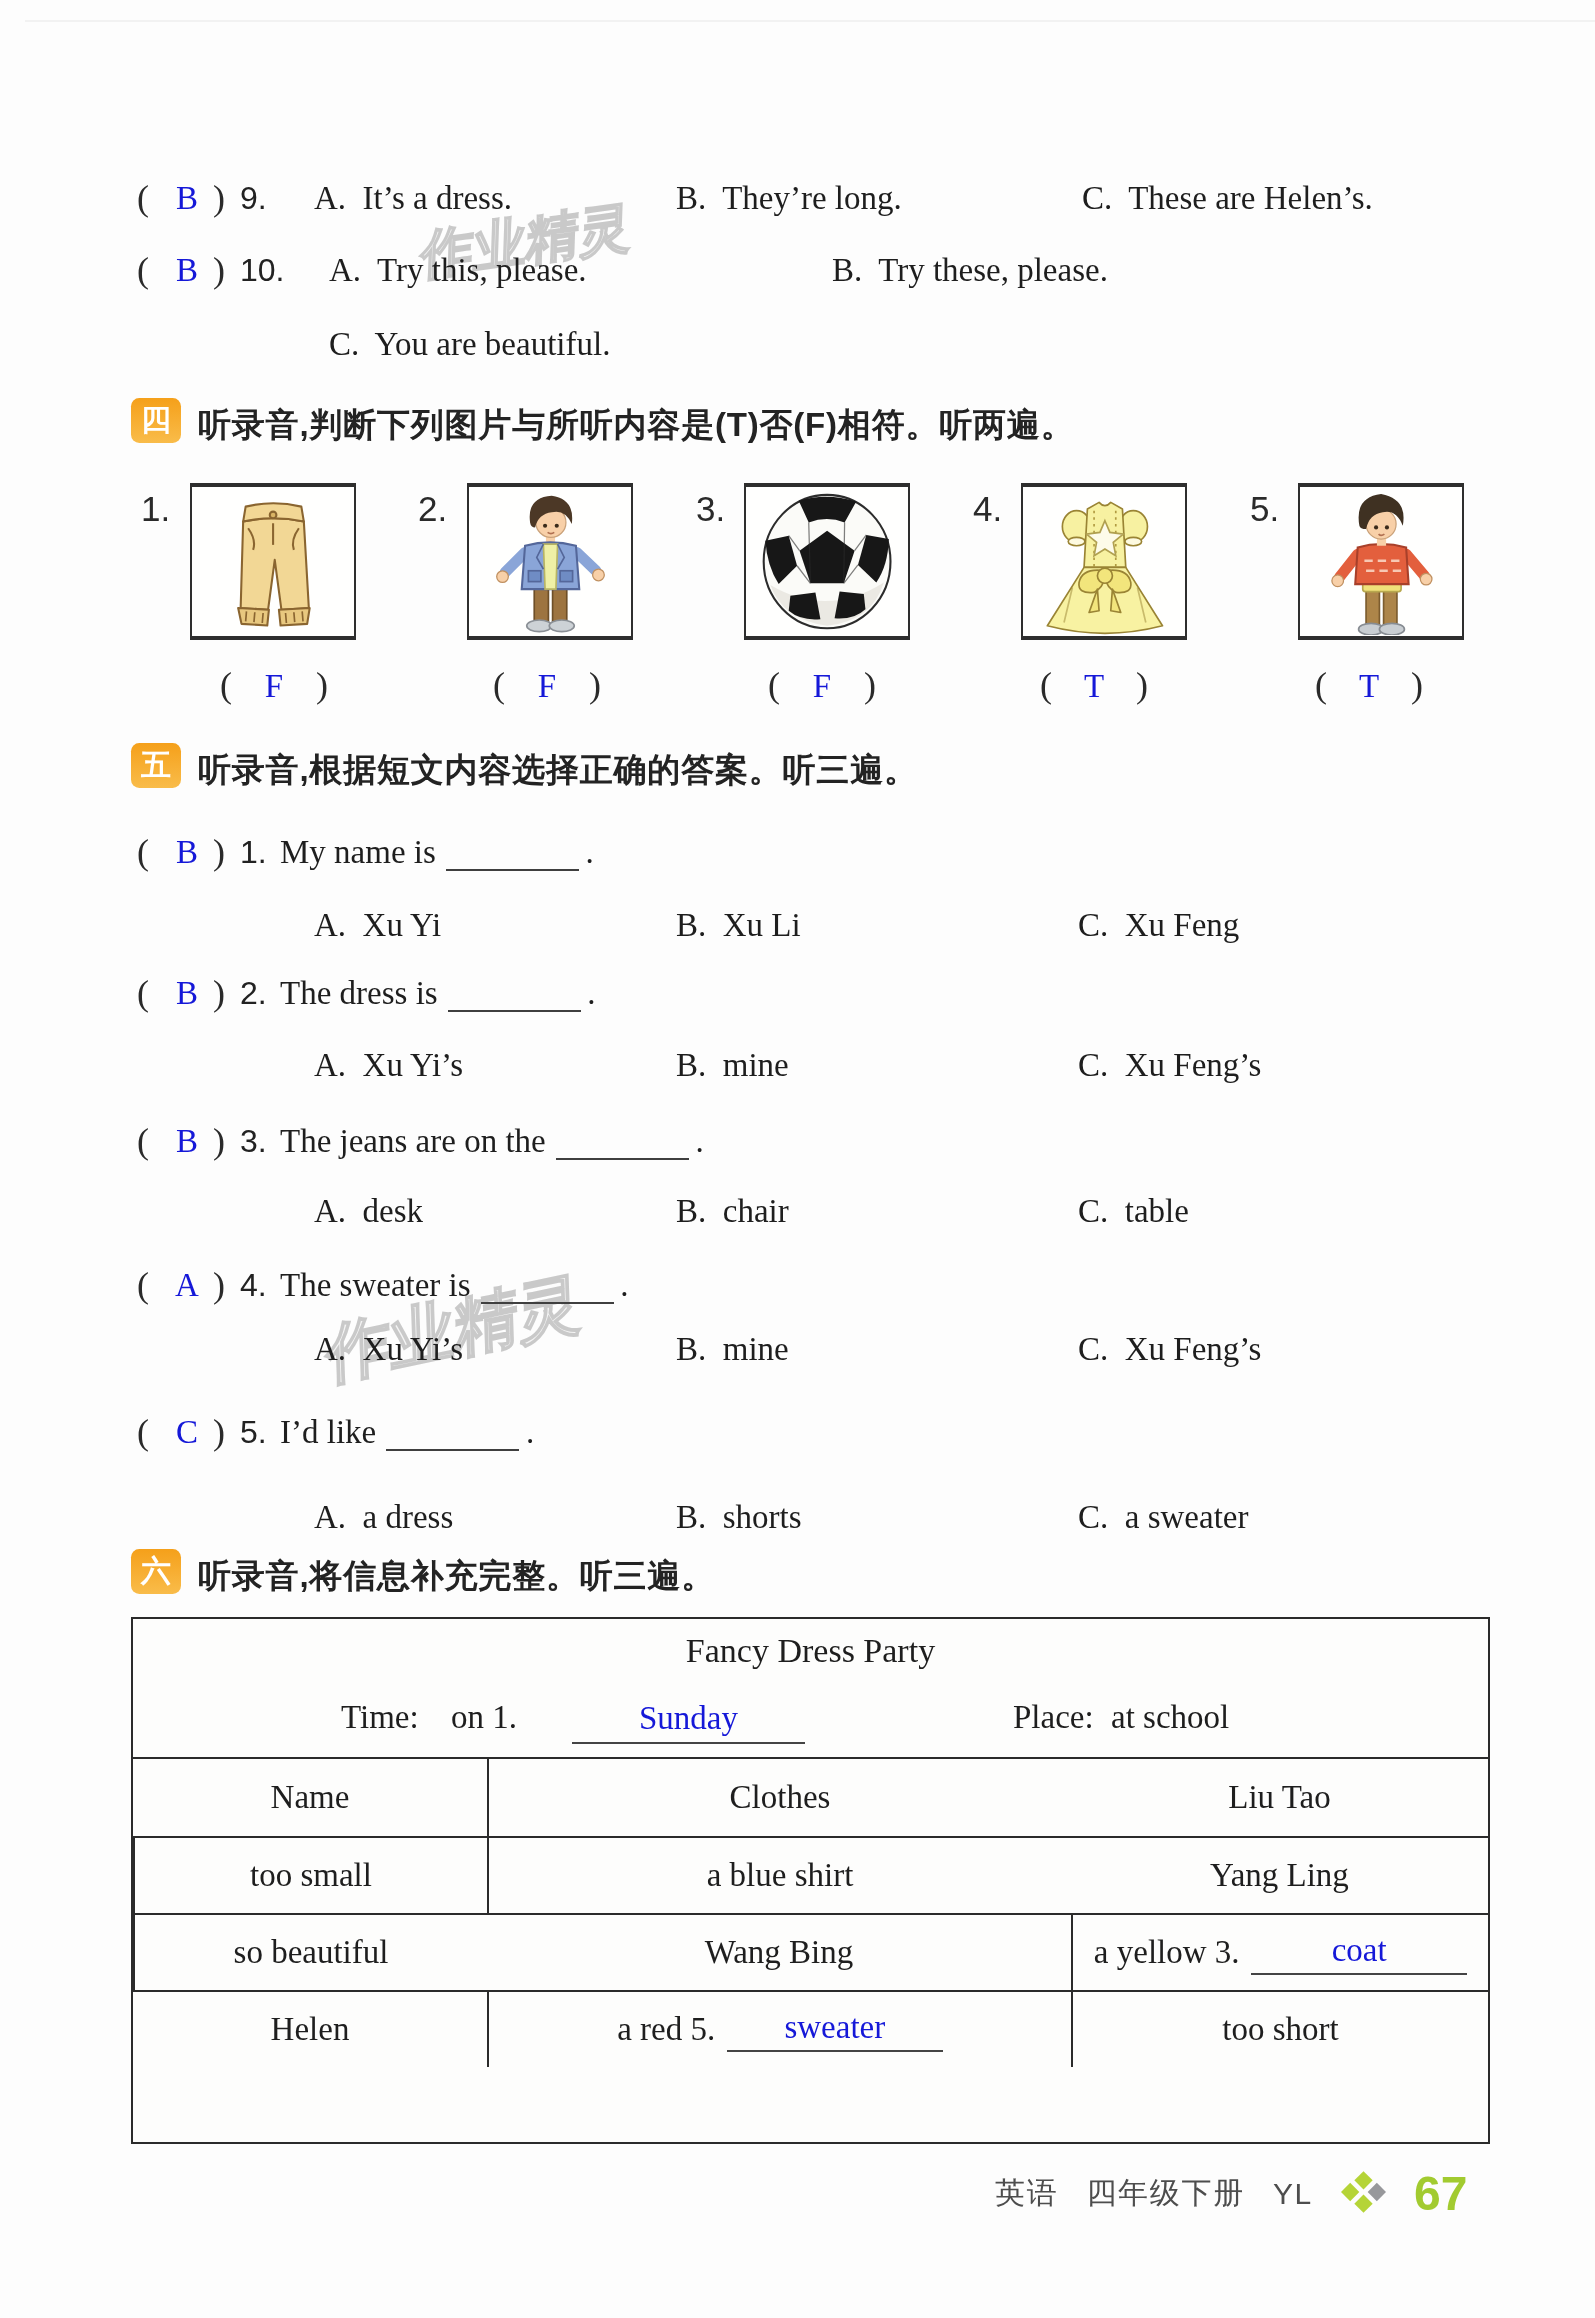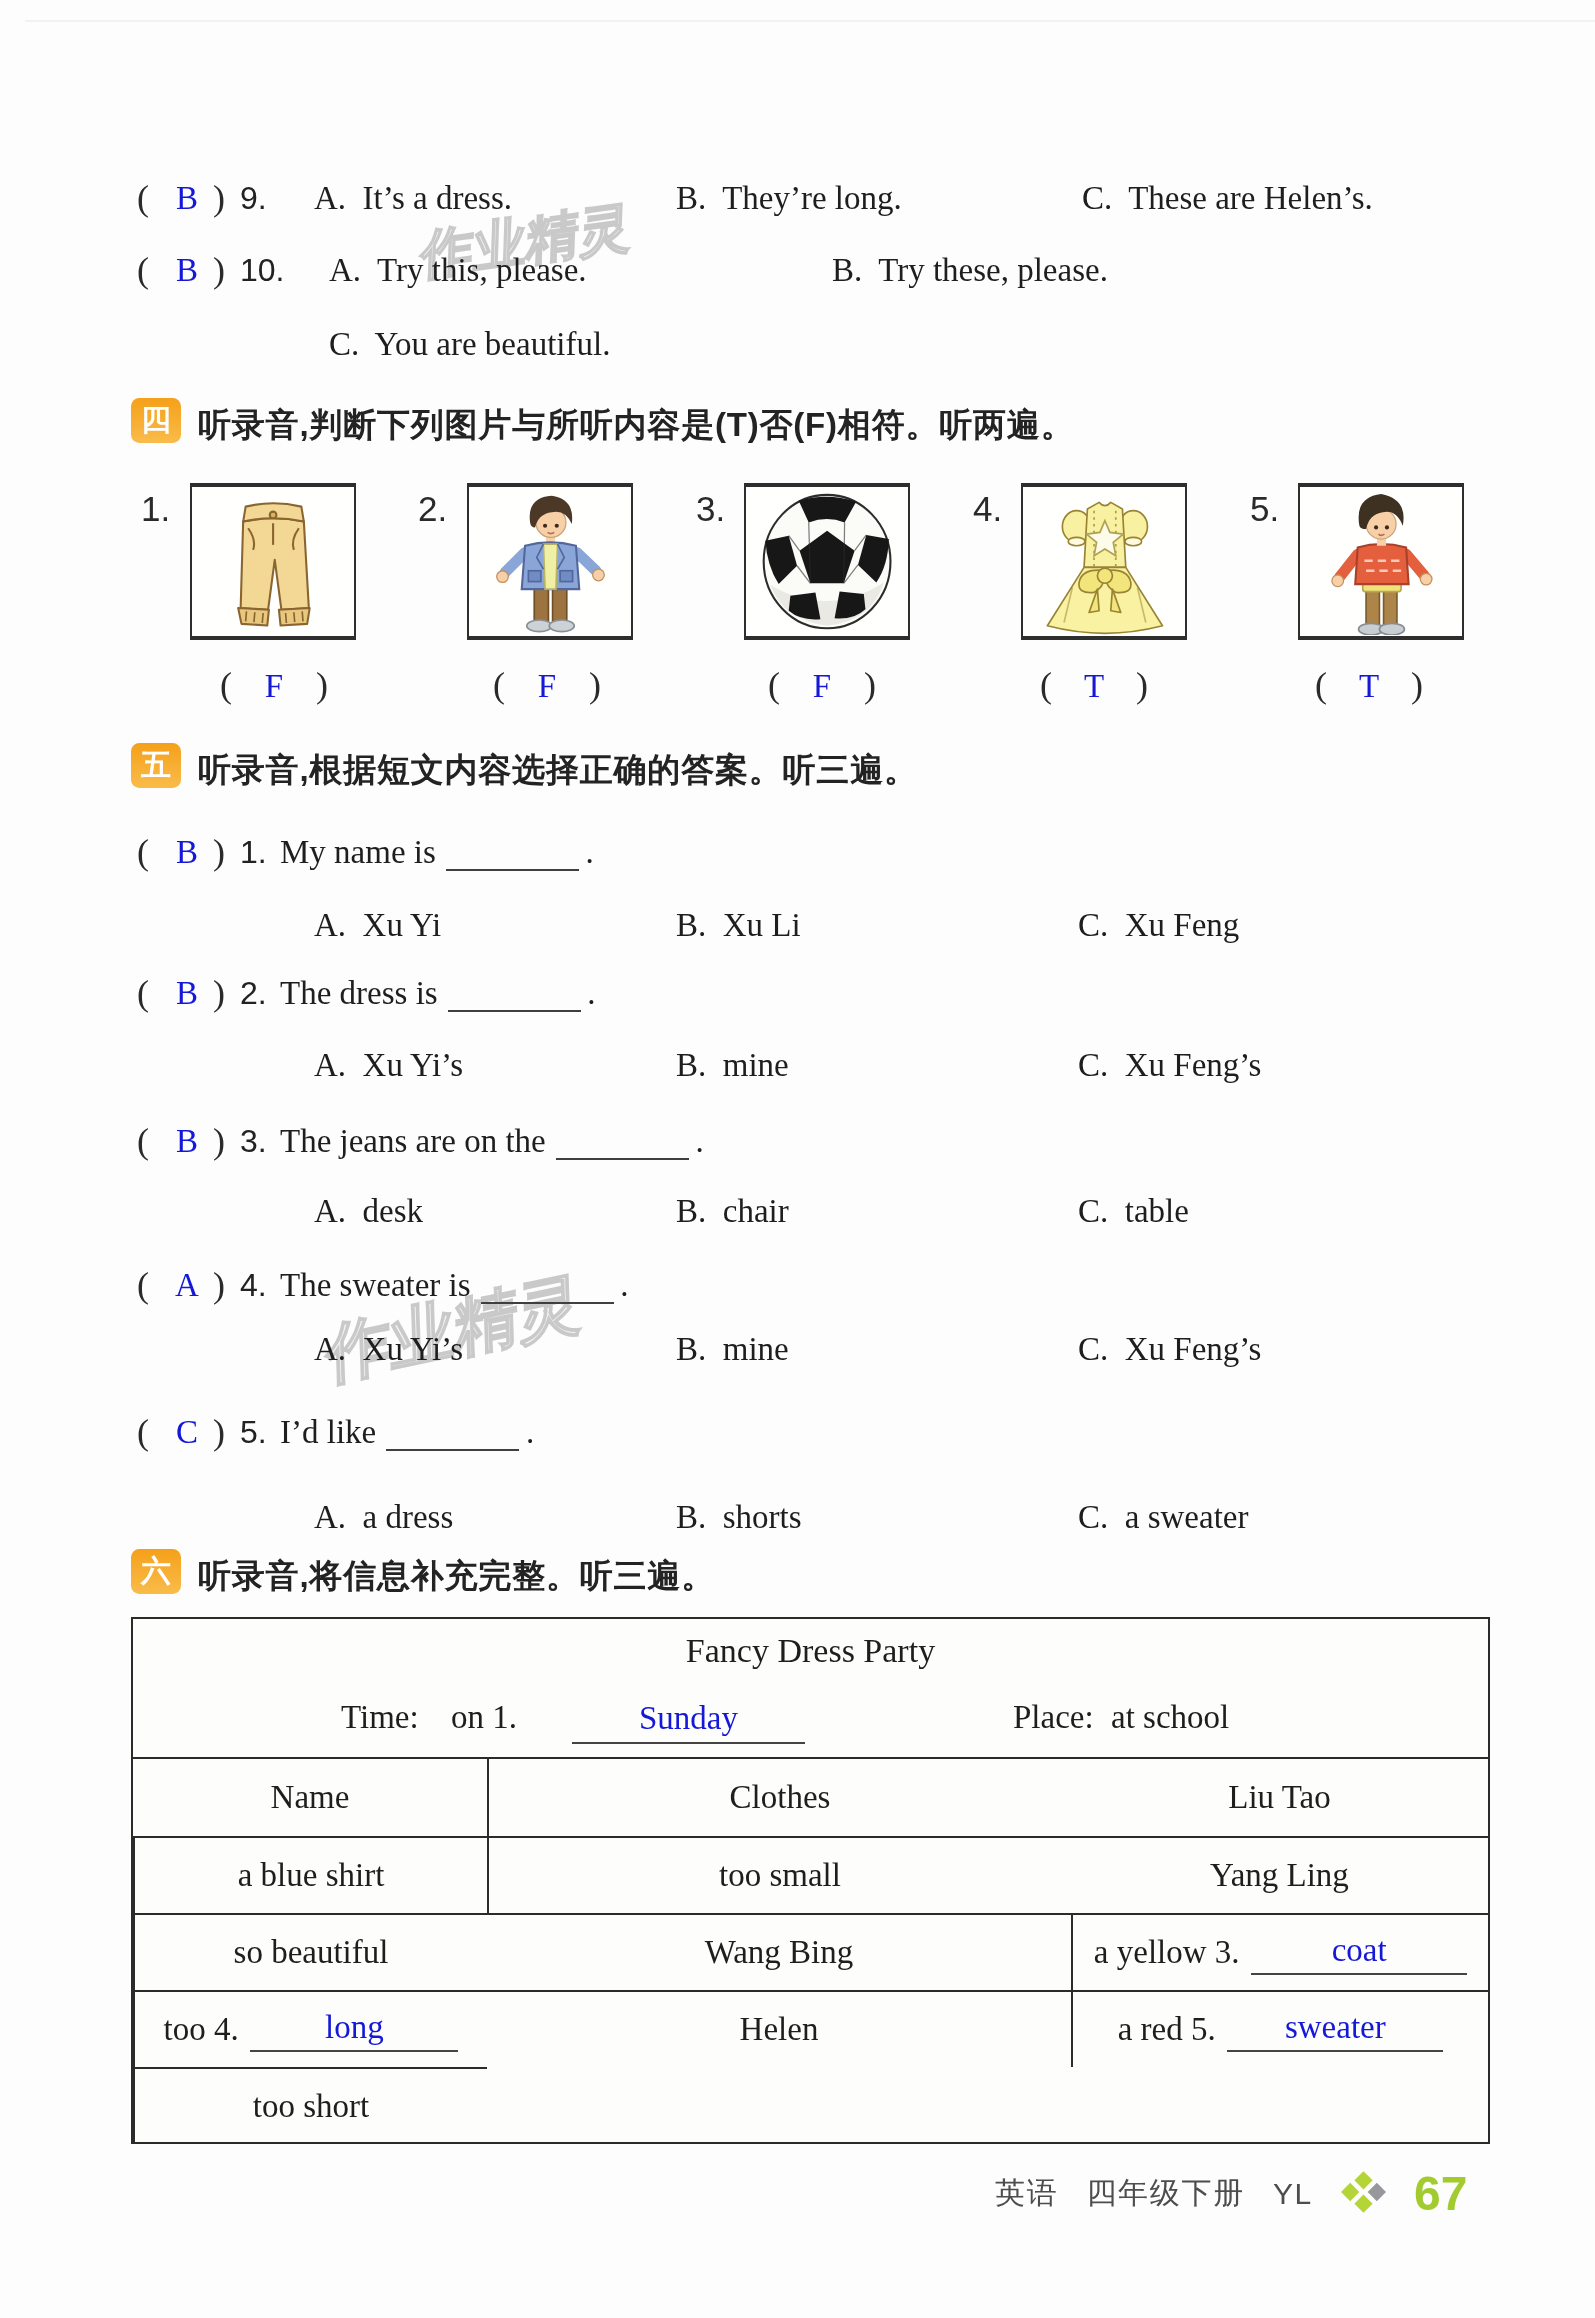--- a/index.html
+++ b/index.html
@@ -295,29 +295,28 @@
       <span style="left:318px">on 1.</span>
       <span class="t-blank blue" style="left:439px;top:-1.7px;width:233px;height:45px">Sunday</span>
       <span style="left:880px">Place:</span>
       <span style="left:978px">at school</span>
     </div>
     <div class="t-grid">
       <div class="cell c1">Name</div>
       <div class="cell c2">Clothes</div>
 
       <div class="cell c1">Liu Tao</div>
+      <div class="cell c3">too small</div>
       <div class="cell c2">a blue shirt</div>
-      <div class="cell c3">too small</div>
 
       <div class="cell c1">Yang Ling</div>
       <div class="cell c3">so beautiful</div>
 
       <div class="cell c1">Wang Bing</div>
       <div class="cell c2"><span>a yellow 3.</span><span class="tblank w260 blue">coat</span></div>
-      <div class="cell c3"><span>too 4.</span><span class="tblank w250 blue">long</span></div>
 
       <div class="cell c1">Helen</div>
       <div class="cell c2"><span>a red 5.</span><span class="tblank w260 blue">sweater</span></div>
       <div class="cell c3">too short</div>
     </div>
   </div>
 
   <div class="footer">
     <span class="f-cjk">英语</span>
     <span class="f-cjk">四年级下册</span>

